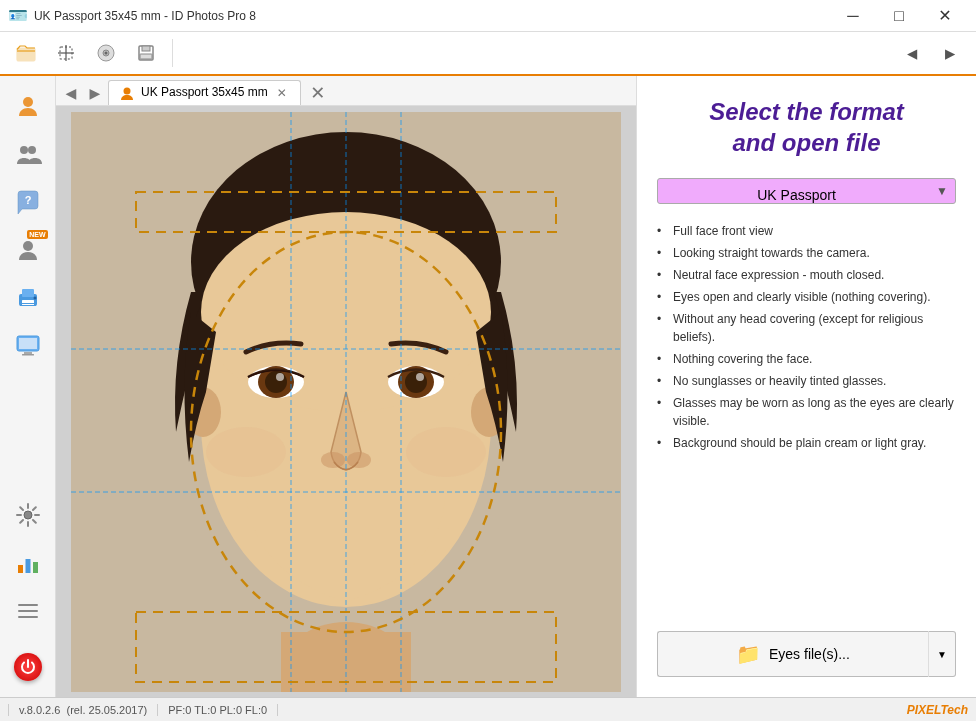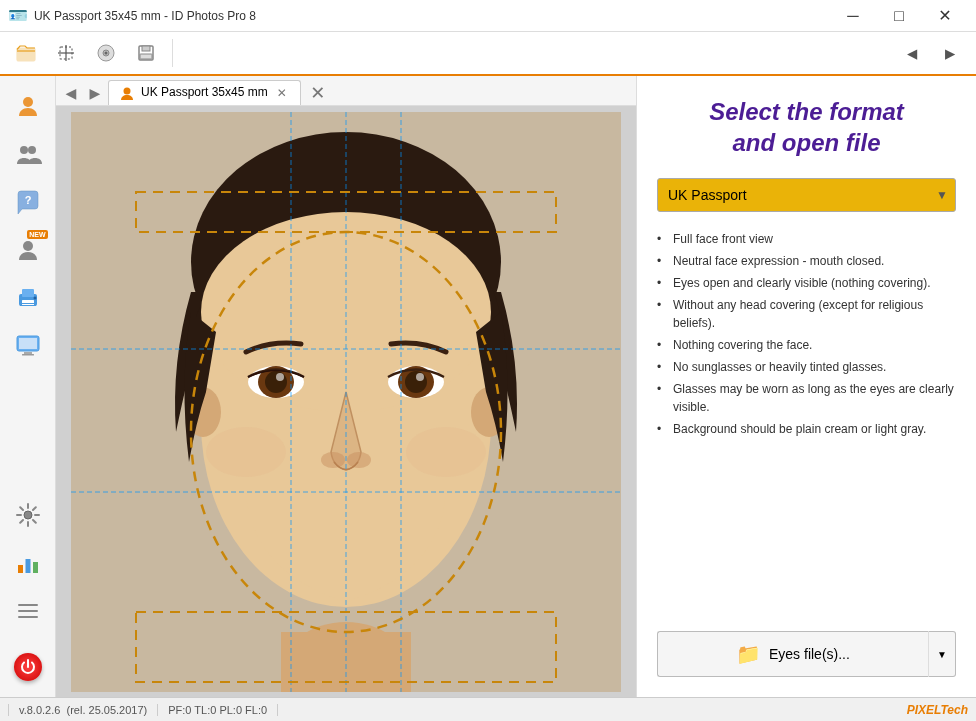--- a/index.html
+++ b/index.html
@@ -97,23 +97,23 @@
     .right-panel {
       width: 340px; background: #fff; border-left: 1px solid #ddd;
       display: flex; flex-direction: column; padding: 20px 20px 20px;
     }
     .panel-title {
       font-size: 24px; font-style: italic; color: #4c1d95; text-align: center;
       line-height: 1.3; margin-bottom: 20px;
     }
     .format-select-wrapper { position: relative; margin-bottom: 16px; }
     .format-select {
-      width: 100%; padding: 8px 30px 8px 10px; border: 1px solid #aaa;
+      width: 100%; padding: 8px 30px 0 10px; border: 1px solid #aaa;
       border-radius: 3px; font-size: 14px; appearance: none;
-      background: #eab308; cursor: pointer;
+      background: #f0abfc; cursor: pointer; text-align: center;
     }
     .select-arrow {
       position: absolute; right: 8px; top: 50%; transform: translateY(-50%);
       pointer-events: none; color: #555; font-size: 12px;
     }
 
     
     .requirements { padding-left: 0; list-style: none; }
     .requirements li {
       padding: 2px 0 2px 16px; position: relative; color: #333; font-size: 12px; line-height: 1.5;
@@ -391,20 +391,21 @@
           <option>UK Passport</option>
           <option>US Passport</option>
           <option>EU Passport</option>
           <option>Visa Photo</option>
         </select>
         <span class="select-arrow">▼</span>
       </div>
 
       <ul class="requirements">
         <li>Full face front view</li>
+        <li>Looking straight towards the camera.</li>
         <li>Neutral face expression - mouth closed.</li>
         <li>Eyes open and clearly visible (nothing covering).</li>
         <li>Without any head covering (except for religious beliefs).</li>
         <li>Nothing covering the face.</li>
         <li>No sunglasses or heavily tinted glasses.</li>
         <li>Glasses may be worn as long as the eyes are clearly visible.</li>
         <li>Background should be plain cream or light gray.</li>
       </ul>
 
       <div class="open-file-container">

